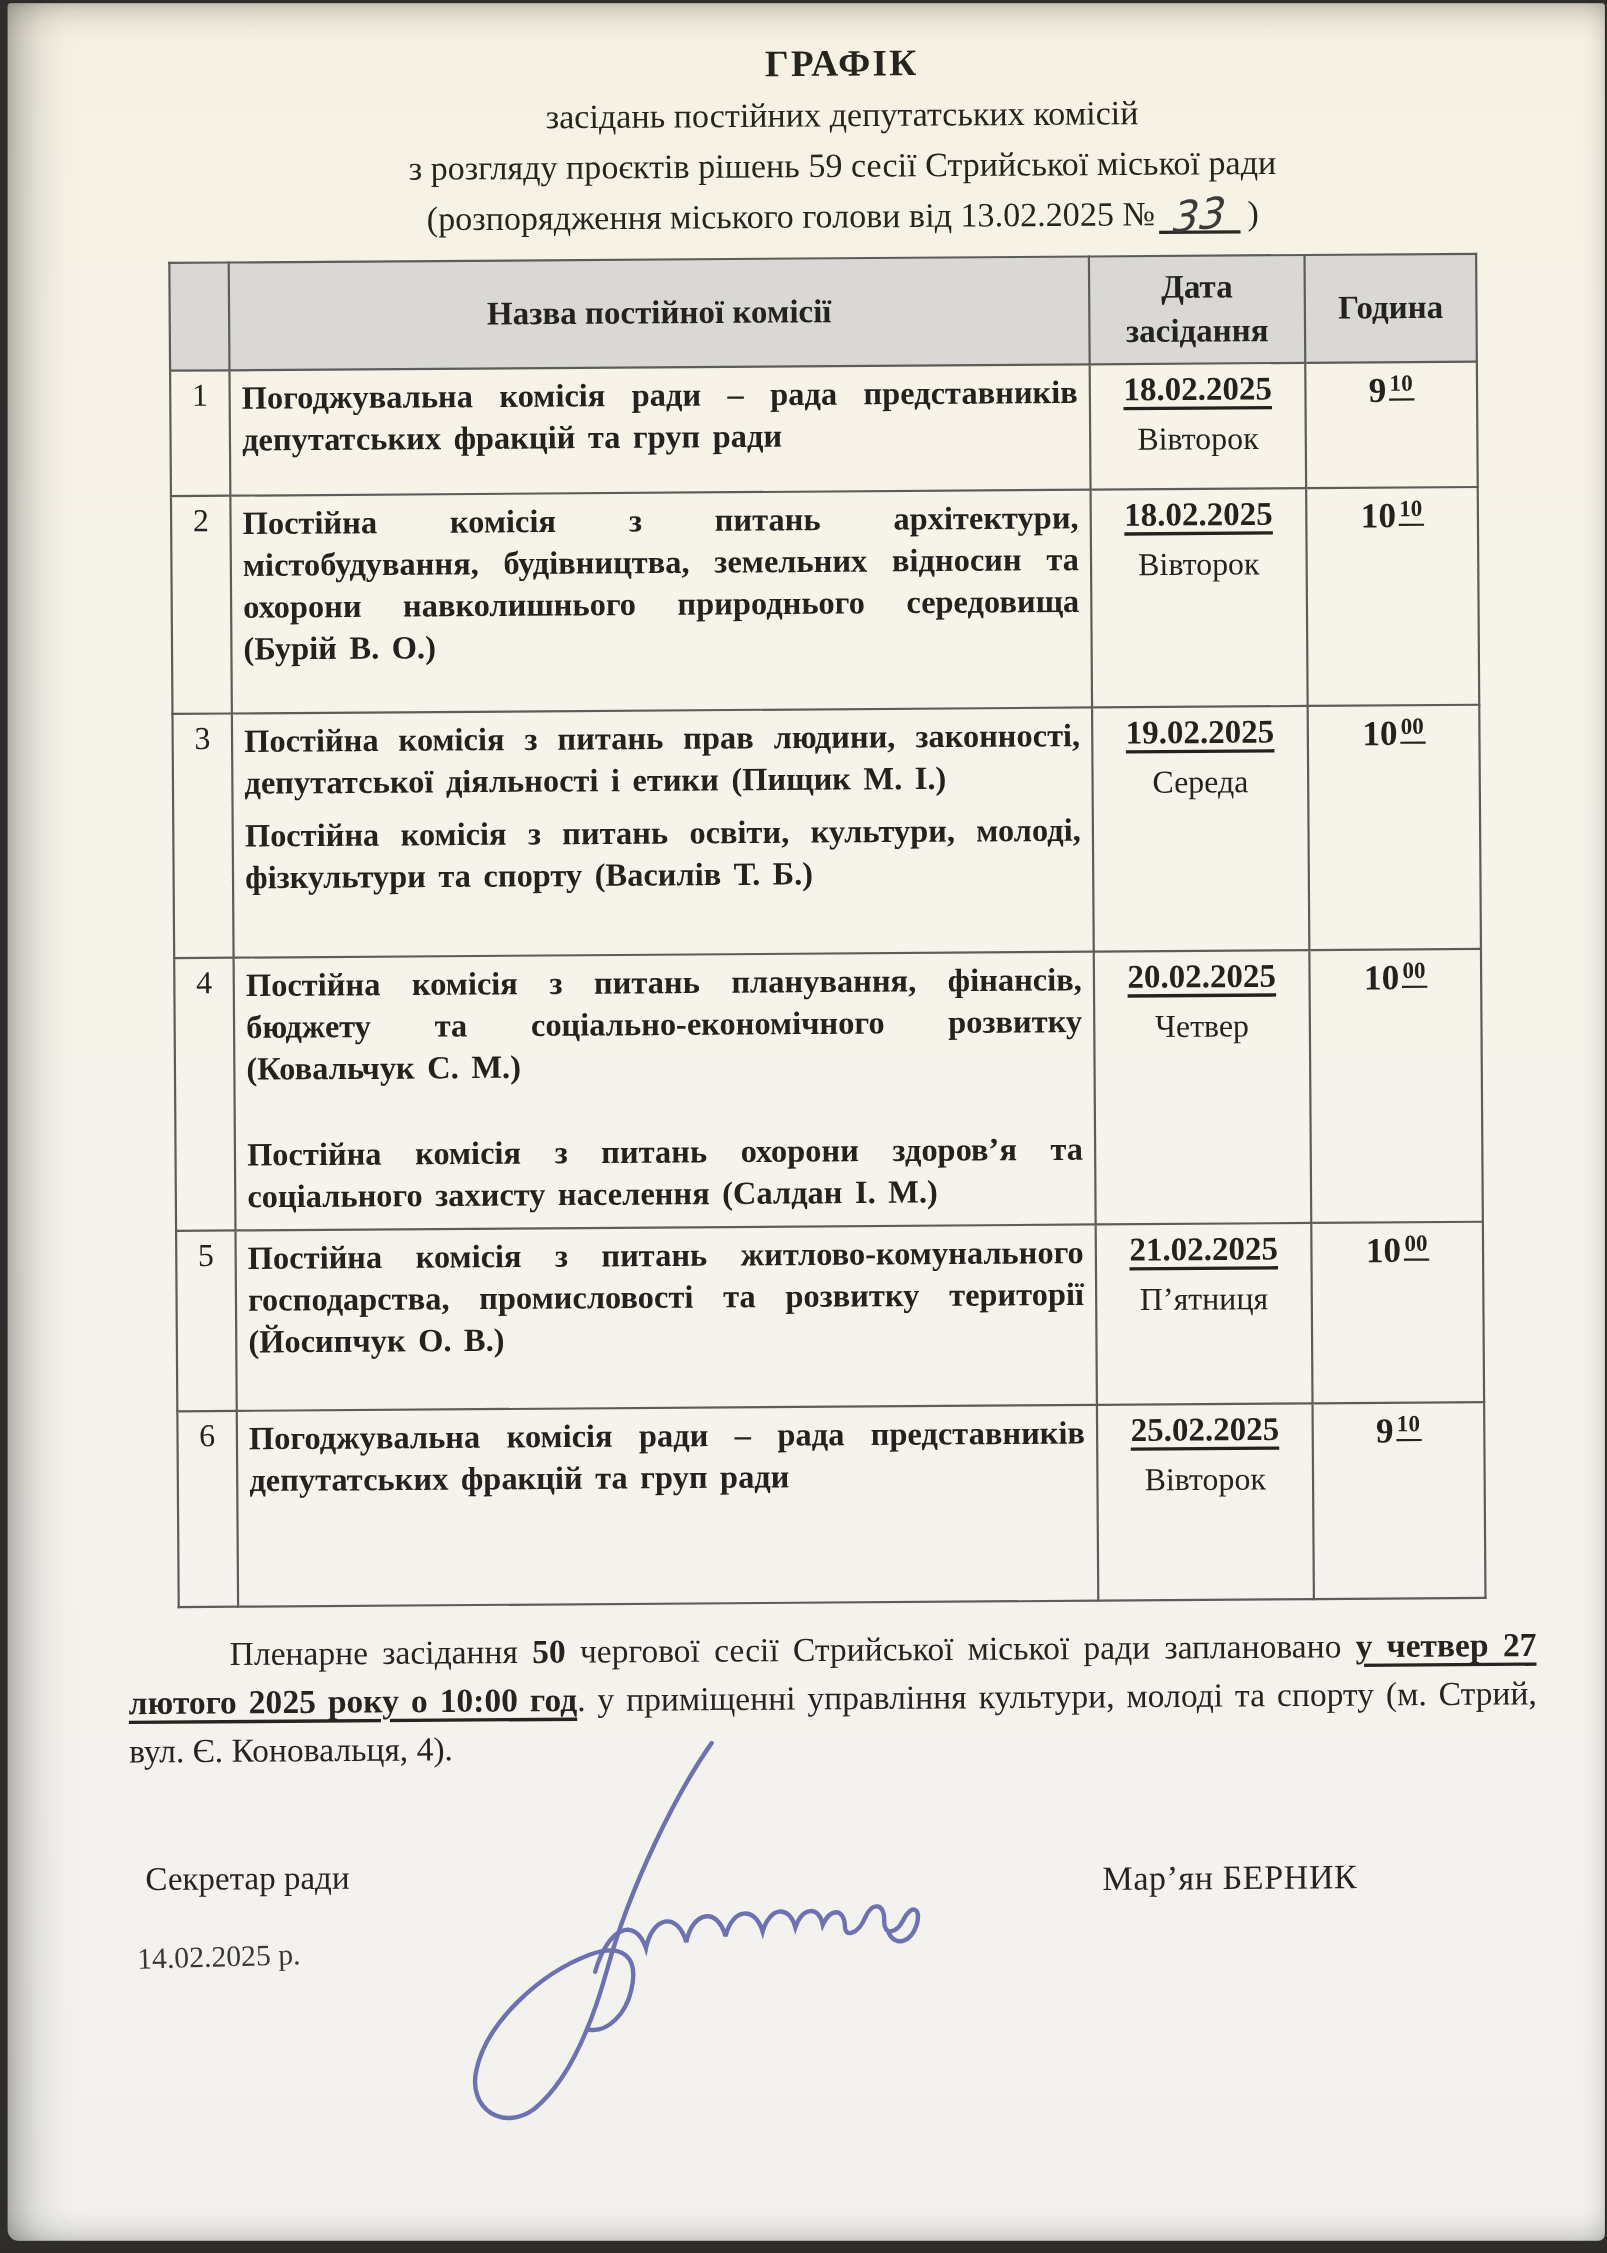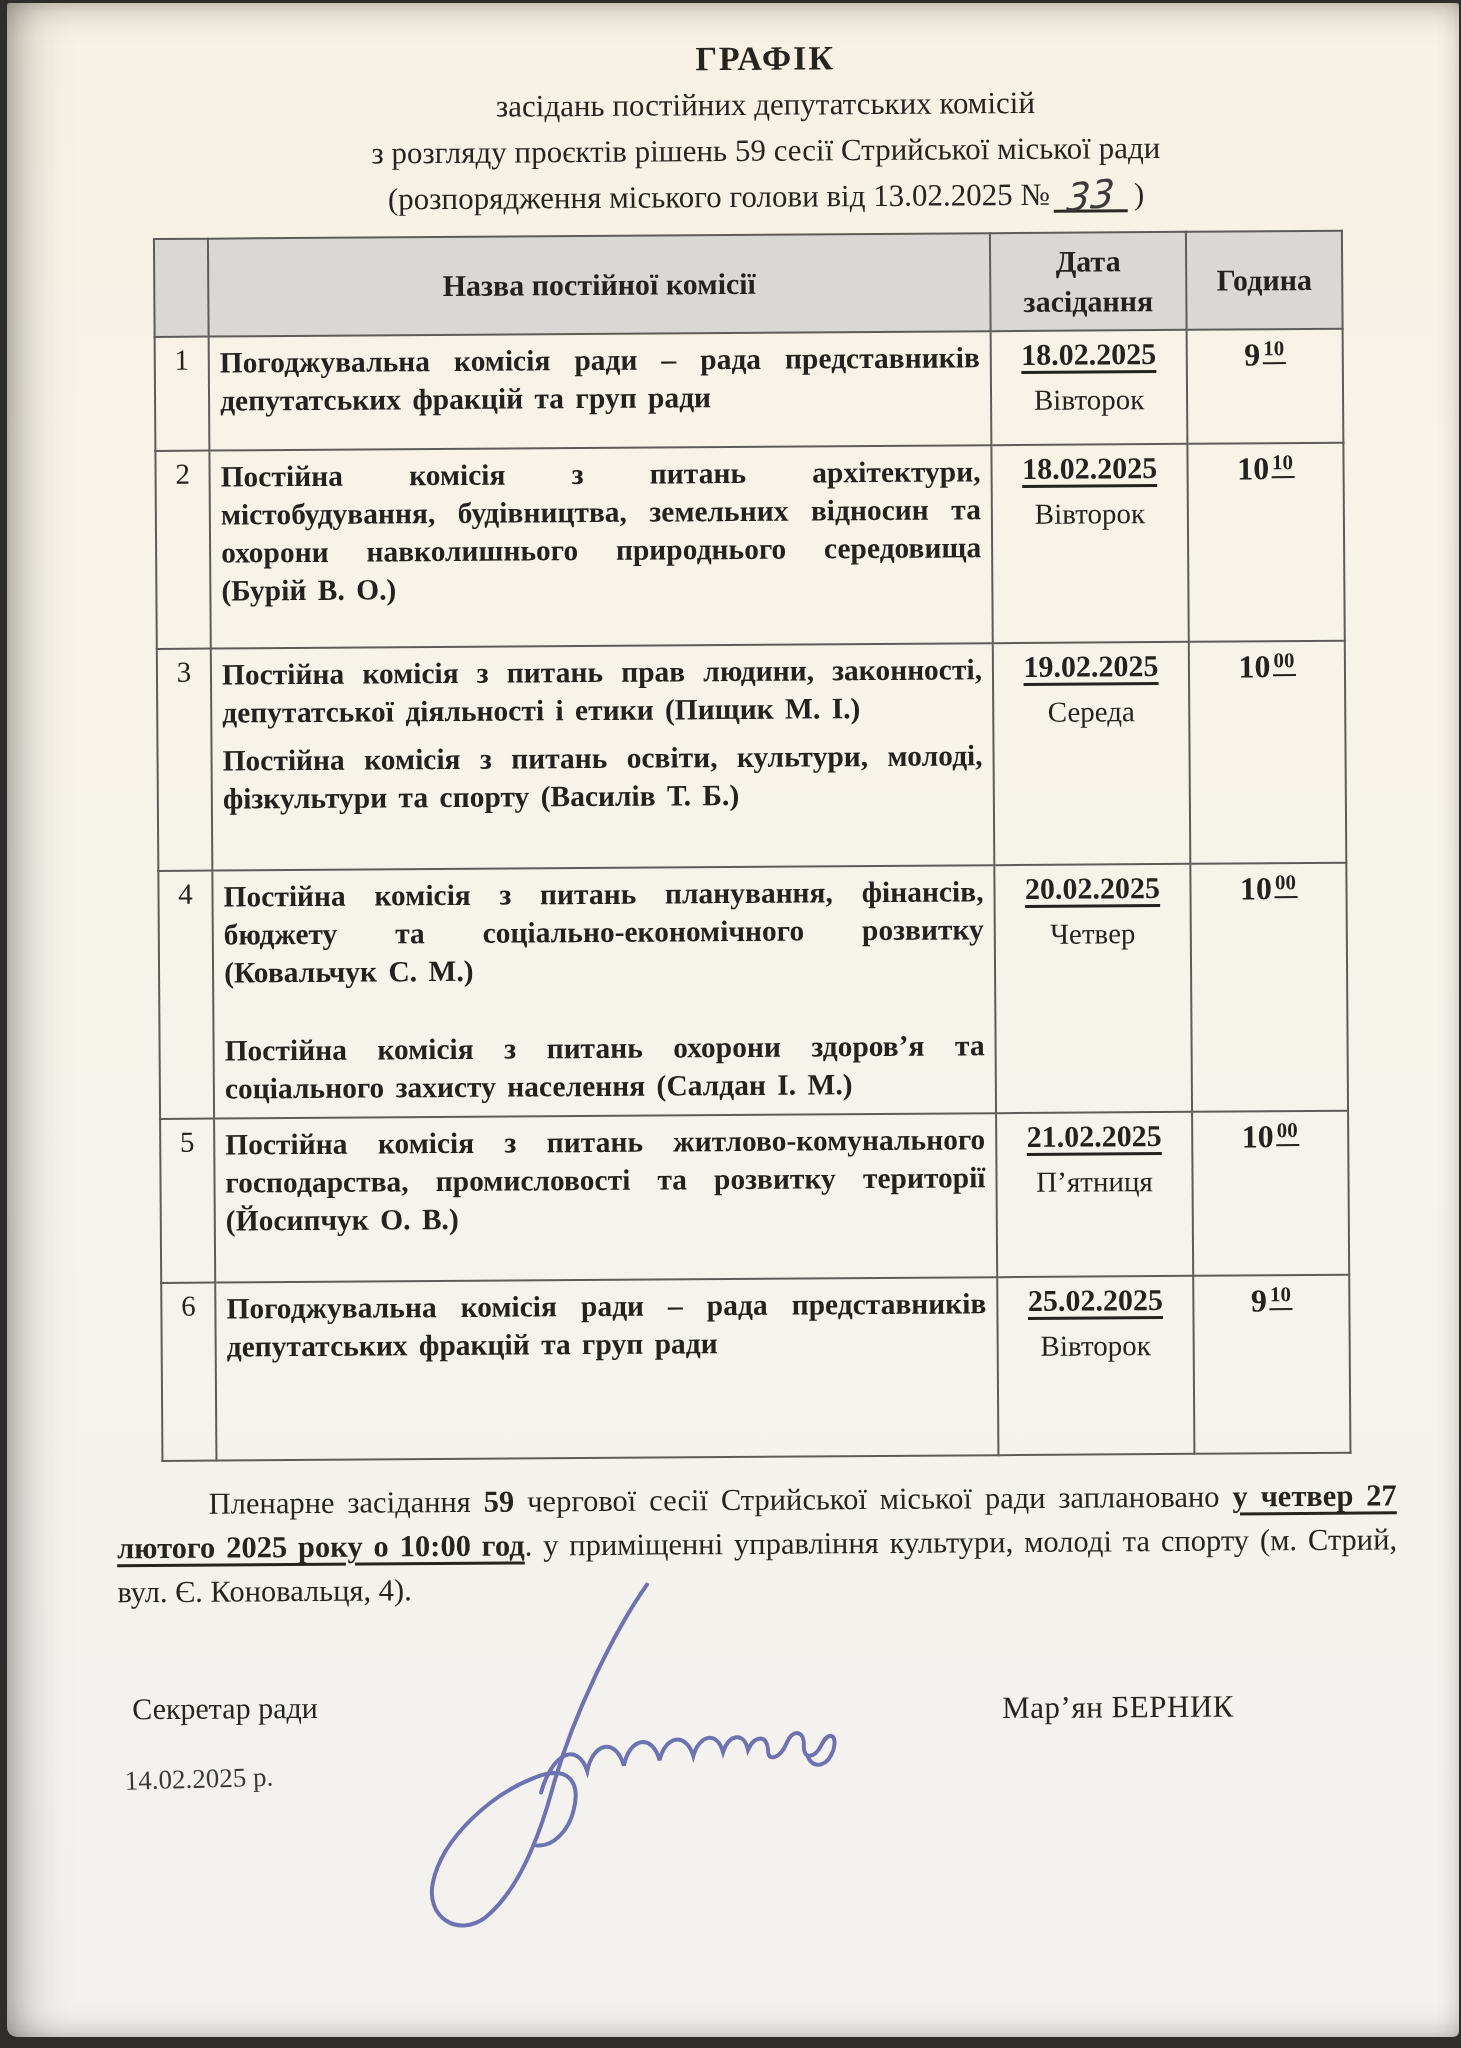--- a/index.html
+++ b/index.html
@@ -254,21 +254,21 @@
         </td>
         <td class="cell-date">
           <div class="date-val">25.02.2025</div>
           <div class="date-day">Вівторок</div>
         </td>
         <td class="cell-hour"><span>9</span><span class="hour-sup">10</span></td>
       </tr>
     </tbody>
   </table>
 
-  <div class="plenary"><span>Пленарне засідання </span><span class="b">59</span><span> чергової сесії Стрийської міської ради заплановано </span><span class="bu">у четвер 27 лютого 2025 року о 10:00 год</span><span>. у приміщенні управління культури, молоді та спорту (м. Стрий, вул. Є. Коновальця, 4).</span></div>
+  <div class="plenary"><span>Пленарне засідання </span><span class="b">50</span><span> чергової сесії Стрийської міської ради заплановано </span><span class="bu">у четвер 27 лютого 2025 року о 10:00 год</span><span>. у приміщенні управління культури, молоді та спорту (м. Стрий, вул. Є. Коновальця, 4).</span></div>
 
   <div class="sig-label">Секретар ради</div>
   <div class="sig-name">Мар’ян БЕРНИК</div>
   <div class="sig-date">14.02.2025 р.</div>
 
   <svg class="sig-scribble" viewBox="0 0 490 345" fill="none" xmlns="http://www.w3.org/2000/svg">
     <g stroke="#5b60a8" stroke-width="4" stroke-linecap="round" fill="none" opacity="0.88">
       <path d="M 298 10 C 262 52, 212 132, 184 206 C 168 248, 142 302, 106 326 C 76 344, 46 320, 57 286 C 70 244, 122 204, 170 191 C 201 183, 214 198, 204 227 C 197 248, 179 263, 163 259"></path>
       <path d="M 173 207 C 188 168, 214 160, 221 190 C 229 163, 252 158, 258 188 C 266 161, 289 158, 294 186 C 302 162, 323 160, 328 185 C 336 164, 354 162, 358 184 C 366 166, 381 166, 383 184 C 391 170, 403 170, 403 186 C 401 198, 414 196, 422 181 C 430 167, 441 170, 439 185 C 437 200, 449 198, 456 187 C 465 172, 474 177, 468 192 C 461 208, 447 210, 442 197"></path>
     </g>

